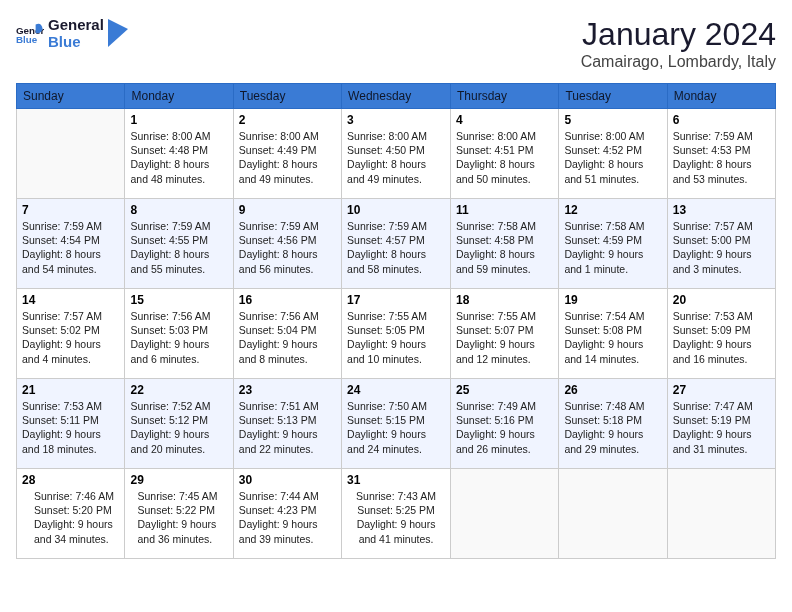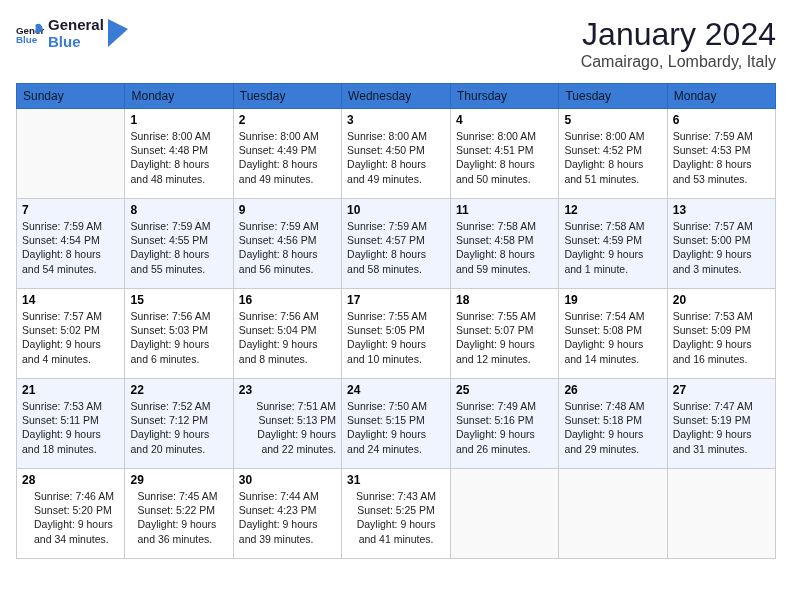--- a/index.html
+++ b/index.html
@@ -265,27 +265,27 @@
         <td>
           <span class="day-number">21</span>
           <div class="day-info" style="white-space: pre-line;">Sunrise: 7:53 AM
 Sunset: 5:11 PM
 Daylight: 9 hours
 and 18 minutes.</div>
         </td>
         <td>
           <span class="day-number">22</span>
           <div class="day-info" style="white-space: pre-line;">Sunrise: 7:52 AM
-Sunset: 7:12 PM
+Sunset: 5:12 PM
 Daylight: 9 hours
 and 20 minutes.</div>
         </td>
         <td>
           <span class="day-number">23</span>
-          <div class="day-info" style="white-space: pre-line; text-align: right;">Sunrise: 7:51 AM
+          <div class="day-info" style="white-space: pre-line;">Sunrise: 7:51 AM
 Sunset: 5:13 PM
 Daylight: 9 hours
 and 22 minutes.</div>
         </td>
         <td>
           <span class="day-number">24</span>
           <div class="day-info" style="white-space: pre-line;">Sunrise: 7:50 AM
 Sunset: 5:15 PM
 Daylight: 9 hours
 and 24 minutes.</div>

